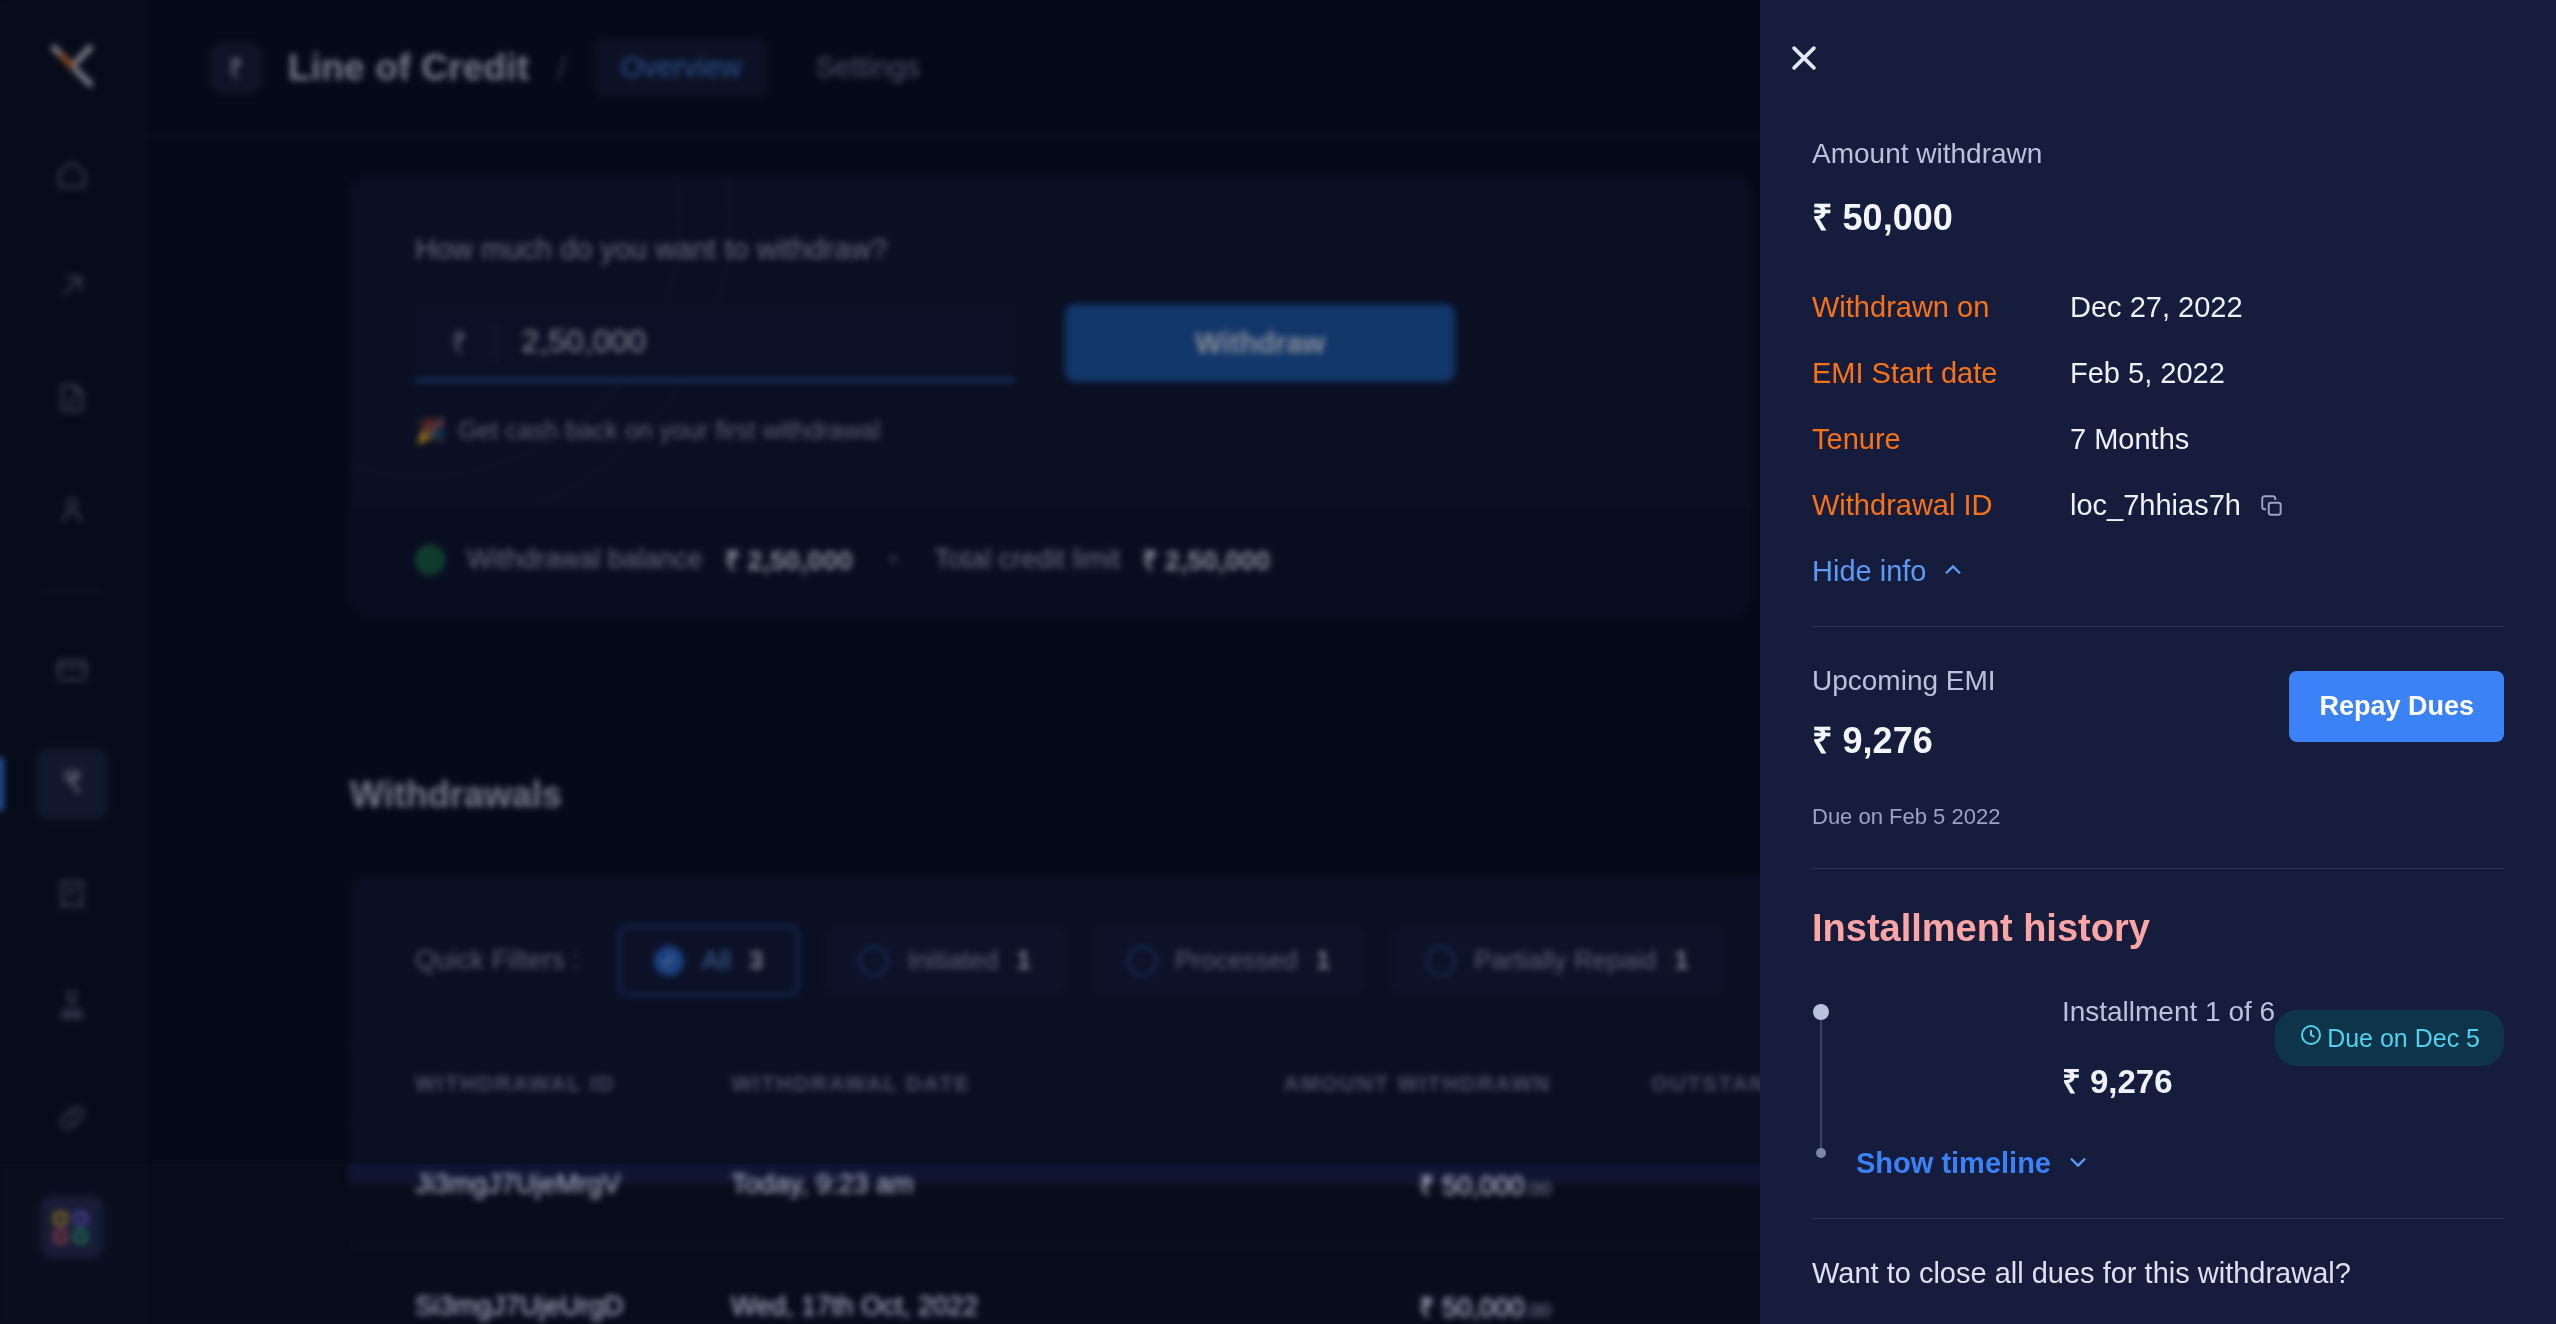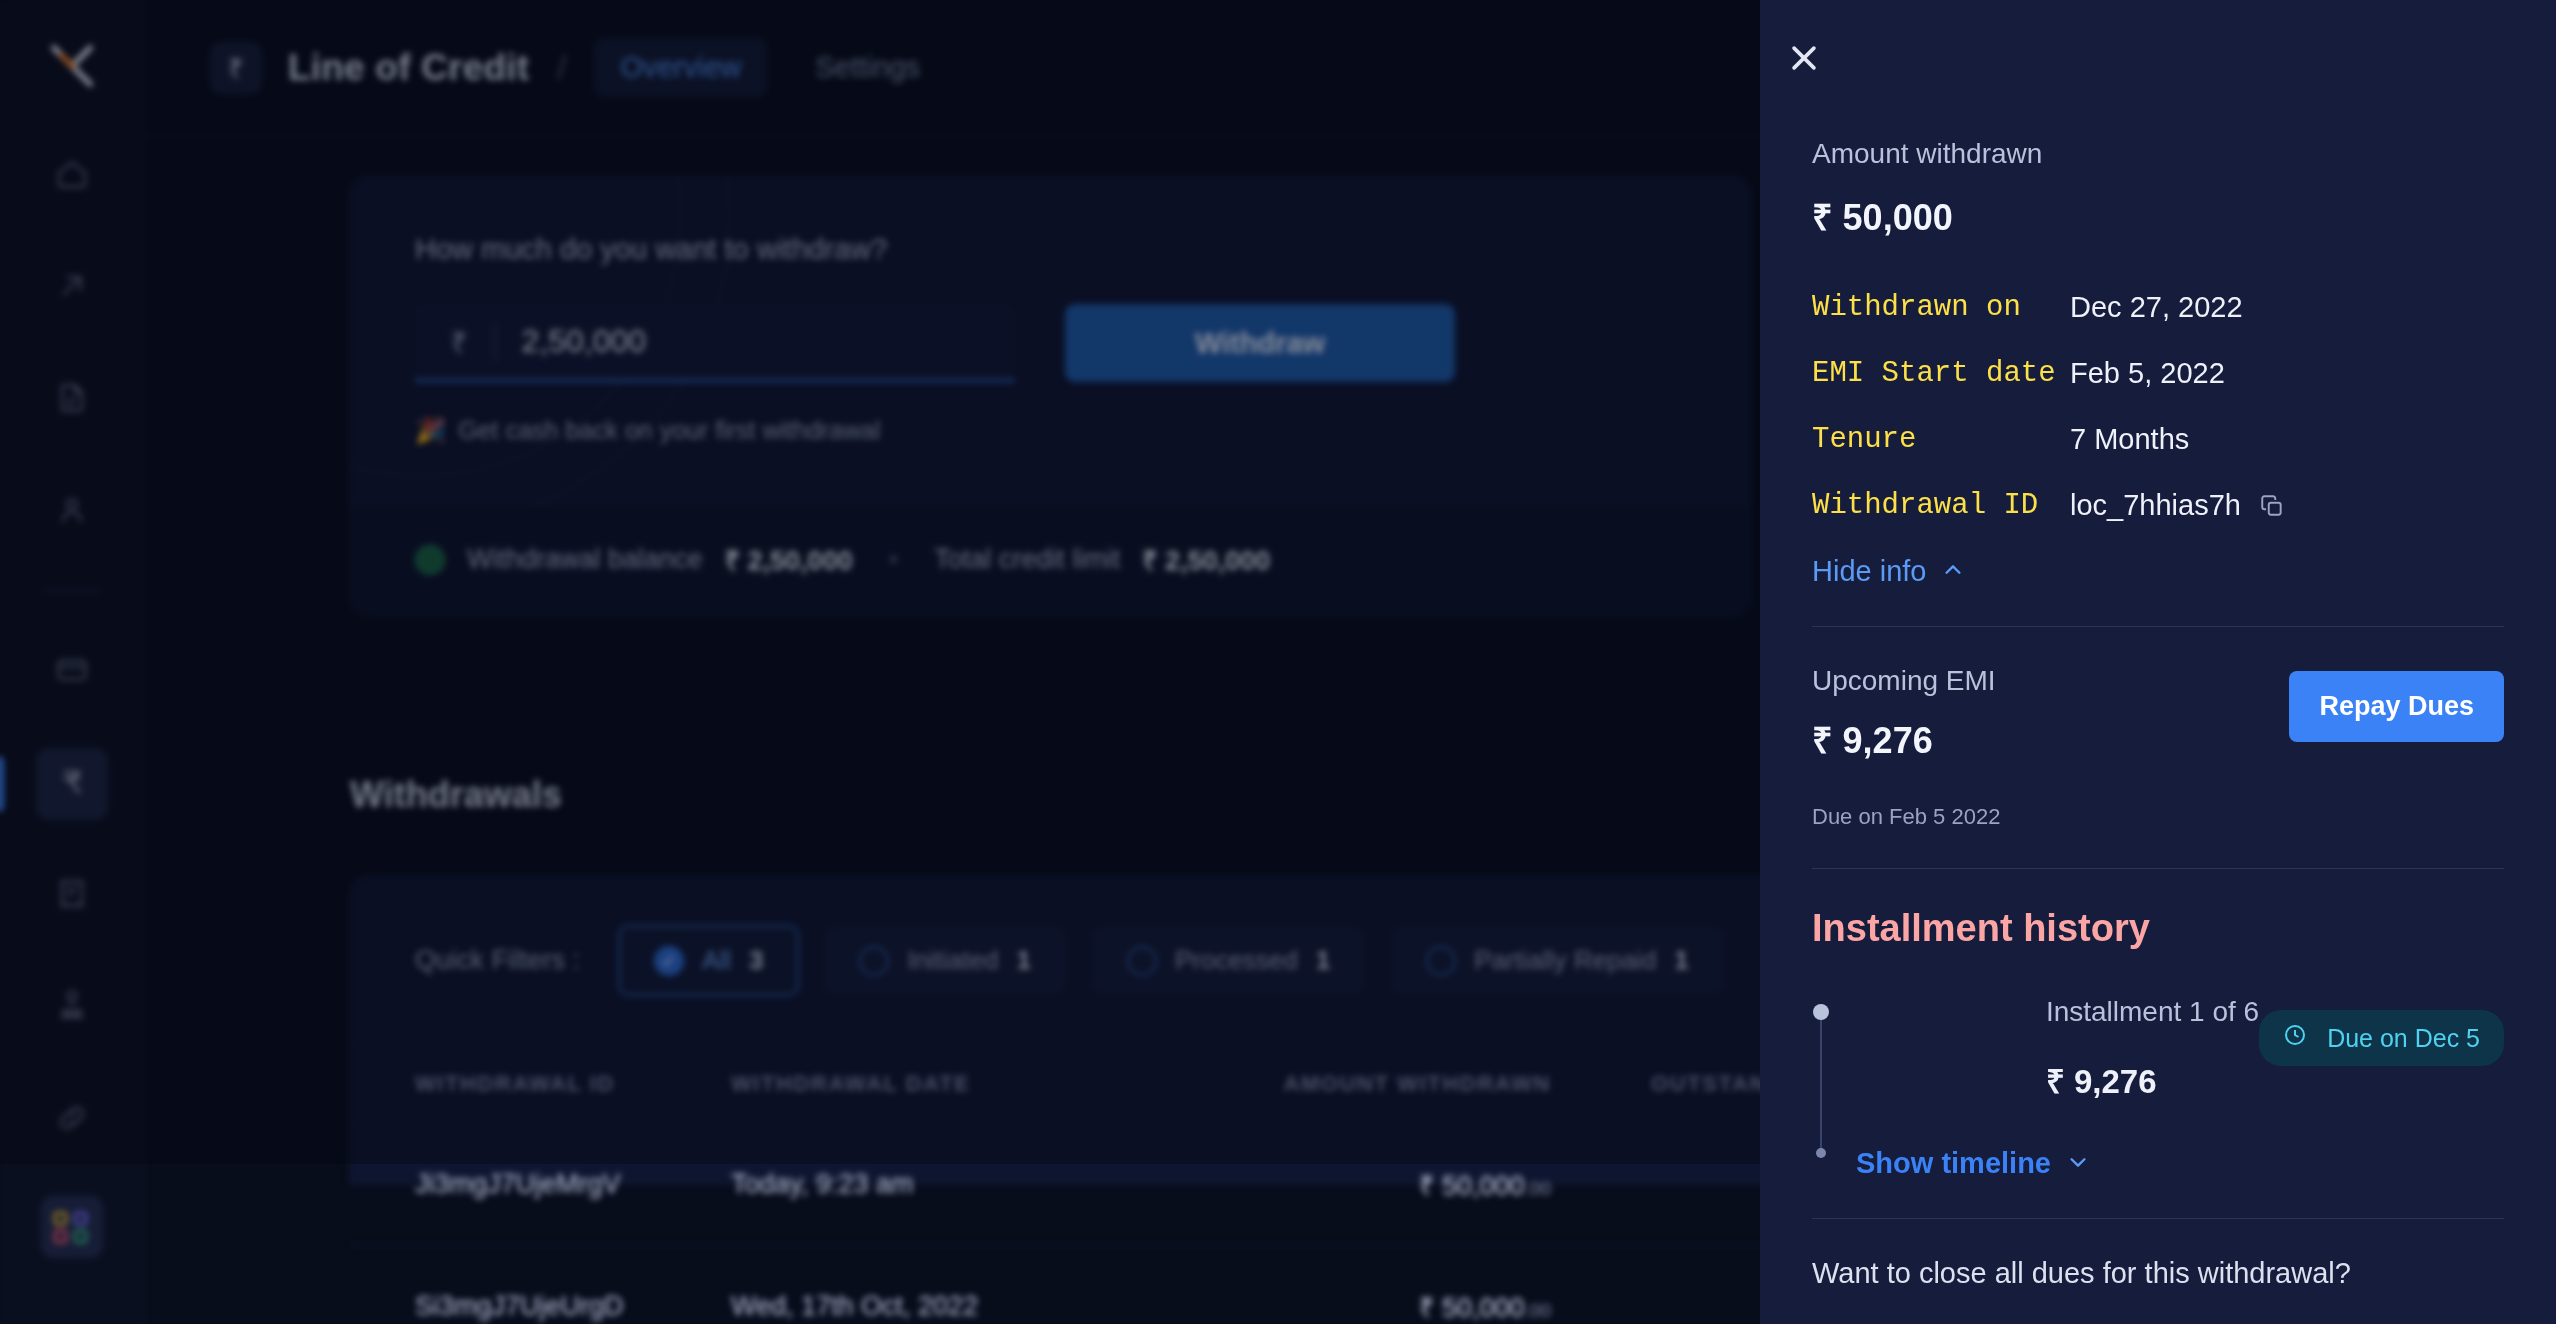--- a/index.html
+++ b/index.html
@@ -159,21 +159,21 @@
   .panel-inner { padding: 0 52px; }
   .close-btn { margin: 32px 0 0 18px; width: 52px; height: 52px;
     display: flex; align-items: center; justify-content: center; }
   .close-btn svg { width: 34px; height: 34px; stroke: #e3e7f3; stroke-width: 2.6; stroke-linecap: round; }
 
   .amt-label { margin-top: 54px; font-size: 28px; color: #b9c2db; }
   .amt-value { margin-top: 22px; font-size: 36px; color: #f2f5fc; font-weight: 600; }
 
   .kv { margin-top: 50px; }
   .kv-row { display: flex; align-items: center; margin-bottom: 33px; }
-  .kv-k { width: 258px; font-size: 29px; color: #fde047; font-family: Liberation Mono, monospace; }
+  .kv-k { width: 258px; font-size: 29px; color: #f97316; }
   .kv-v { font-size: 29px; color: #eef1f9; display: flex; align-items: center; gap: 18px; }
   .copy-icon { width: 26px; height: 26px; display: inline-block; }
   .copy-icon svg { width: 26px; height: 26px; stroke: #9ba5c2; fill: none; stroke-width: 1.8; }
   .hide-info { display: flex; align-items: center; gap: 16px; font-size: 29px; color: #5b9bf5; margin-top: 6px; }
   .hide-info svg { width: 22px; height: 22px; stroke: #5b9bf5; stroke-width: 2.6; fill: none; stroke-linecap: round; stroke-linejoin: round; }
 
   .divider { height: 1px; background: #2b3357; margin: 38px 0; }
 
   .emi-block { display: flex; align-items: flex-start; justify-content: space-between; }
   .emi-l .emi-lbl { font-size: 28px; color: #b9c2db; }
@@ -188,21 +188,21 @@
 
   .timeline { position: relative; margin-top: 46px; padding-left: 44px; }
   .tl-line { position: absolute; left: 8px; top: 14px; bottom: 22px; width: 2px; background: #3a436a; }
   .tl-node { position: absolute; left: 1px; width: 16px; height: 16px; border-radius: 50%; background: #b9c2db; }
   .tl-node.n1 { top: 8px; }
   .tl-node.n2 { bottom: 22px; width: 10px; height: 10px; left: 4px; background: #7c87ab; }
   .inst-row { display: flex; align-items: flex-start; justify-content: flex-end; }
   .inst-name { font-size: 28px; color: #b9c2db; }
   .inst-amt { font-size: 33px; color: #eef1f9; font-weight: 600; margin-top: 30px; }
   .due-badge {
-    display: flex; align-items: center; gap: 20px;
+    display: flex; align-items: center; gap: 4px;
     background: #0e3449; color: #4fd2f0; font-size: 25px;
     padding: 13px 24px; border-radius: 22px; margin-top: 14px;
   }
   .due-badge svg { width: 24px; height: 24px; stroke: #4fd2f0; fill: none; stroke-width: 2; }
   .show-tl { display: flex; align-items: center; gap: 16px; font-size: 29px; color: #3b82f6;
     font-weight: 600; margin-top: 44px; }
   .show-tl svg { width: 22px; height: 22px; stroke: #5b9bf5; stroke-width: 2.6; fill: none; stroke-linecap: round; stroke-linejoin: round; }
 
   .close-q { font-size: 29px; color: #dce1ef; }
 </style>

